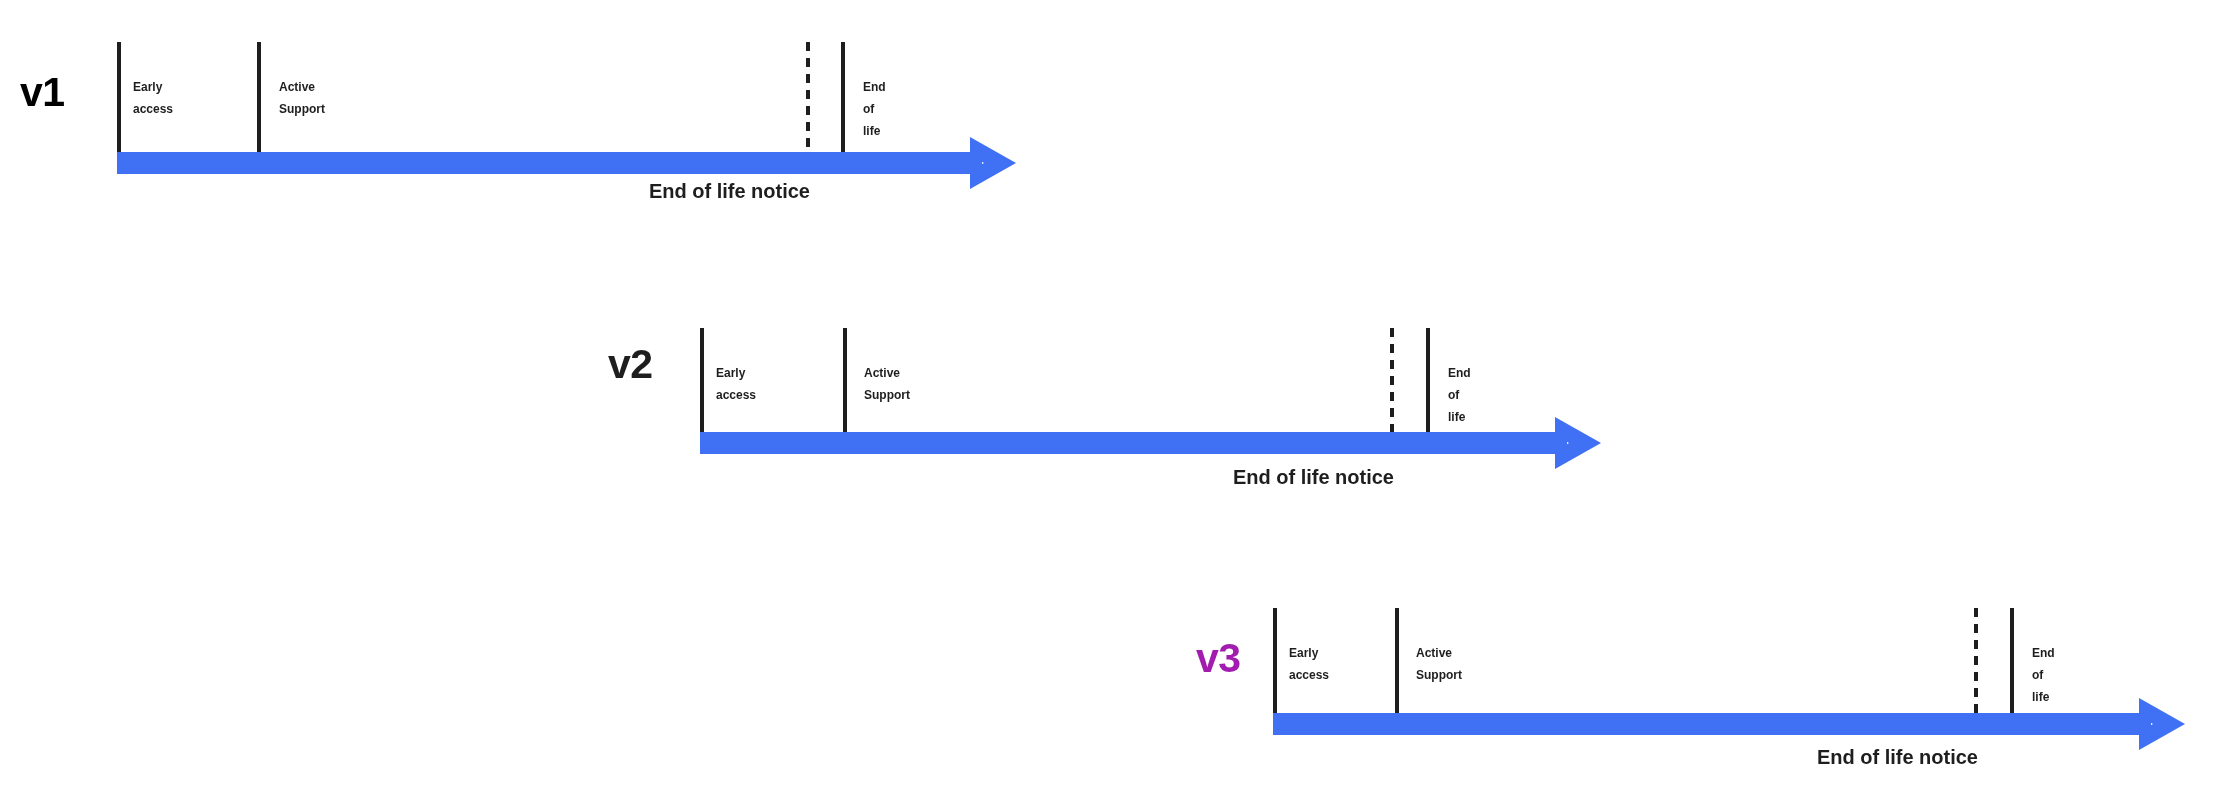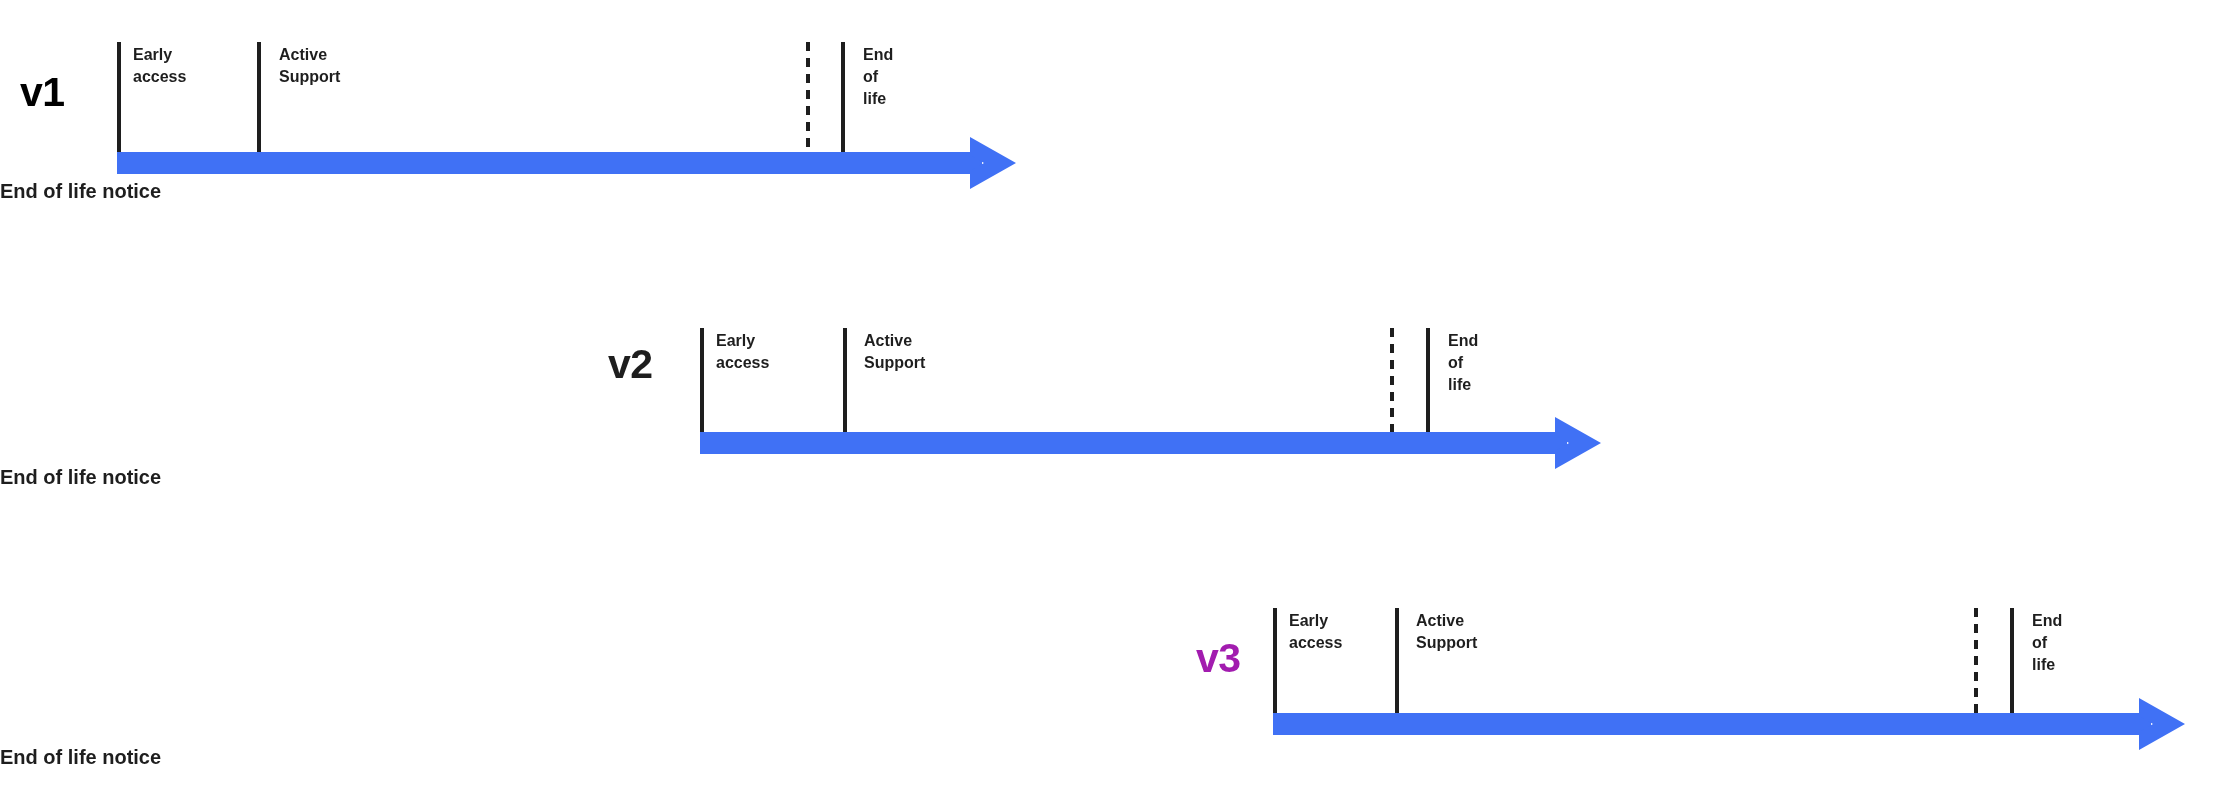--- a/index.html
+++ b/index.html
@@ -44,33 +44,35 @@
     background-image: linear-gradient(
       to bottom,
       #1e1e1e 0px, #1e1e1e 9px,
       rgba(0,0,0,0) 9px, rgba(0,0,0,0) 16px
     );
     background-size: 4px 16px;
     background-repeat: repeat-y;
   }
   .phase-label {
     position: absolute;
-    font-size: 16px;
+    font-size: 12px;
     font-weight: 700;
     color: #1e1e1e;
     line-height: 22px;
     white-space: pre-line;
+    margin-top: 32px;
   }
   .notice-label {
     position: absolute;
     font-size: 20px;
     font-weight: 700;
     color: #1e1e1e;
     line-height: 22px;
     white-space: nowrap;
+    text-align: right;
   }
   .track {
     position: absolute;
     height: 22px;
     background: #4071f5;
   }
   .arrow-head {
     position: absolute;
     display: block;
   }

